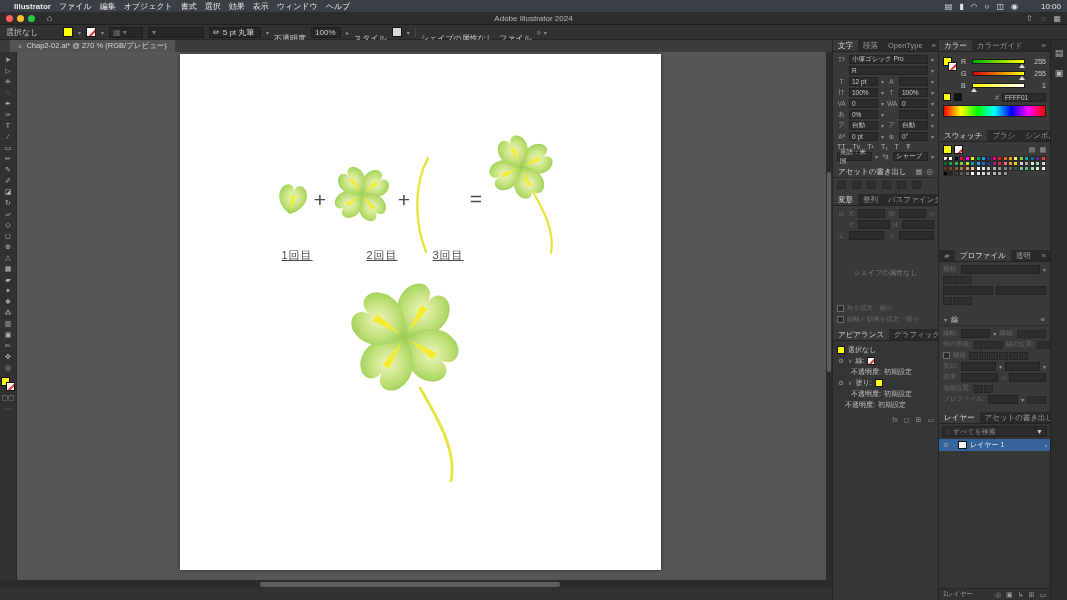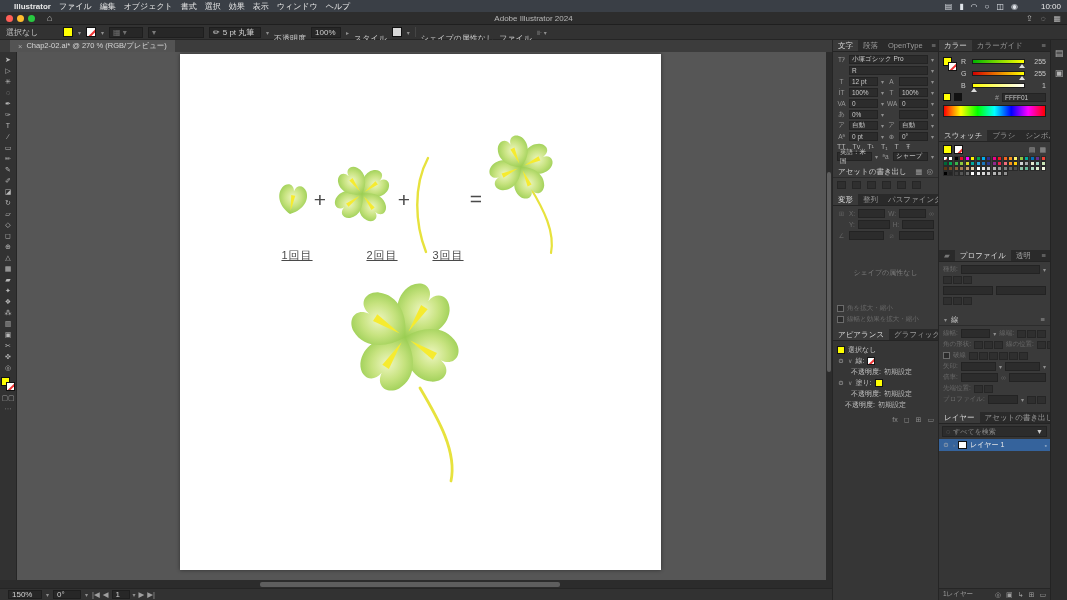--- a/index.html
+++ b/index.html
@@ -328,34 +328,20 @@
       <span class="cv-label" style="left:268px;top:194px;">3回目</span>
     </div>
   </div>
   <div class="vscroll">
       <div class="thumb"></div>
     </div>
   <div class="hscroll">
       <div class="thumb"></div>
     </div>
 
-  <div class="statusbar">
-    <span class="fld" style="width:34px;height:9px;">150%</span>
-    <span class="dd">▾</span>
-    <span class="fld" style="width:28px;height:9px;">0°</span>
-    <span class="dd">▾</span>
-    <span class="nav">
-      <span>|◀</span>
-      <span>◀</span>
-      <span class="fld" style="width:18px;height:9px;">1</span>
-      <span class="dd">▾</span>
-      <span>▶</span>
-      <span>▶|</span>
-    </span>
-  </div>
 
   <div class="colA">
 
     <div class="ptabs">
       <span class="tab active">文字</span>
       <span class="tab">段落</span>
       <span class="tab">OpenType</span>
       <span class="pmenu">≡</span>
     </div>
     <div class="pbody">

